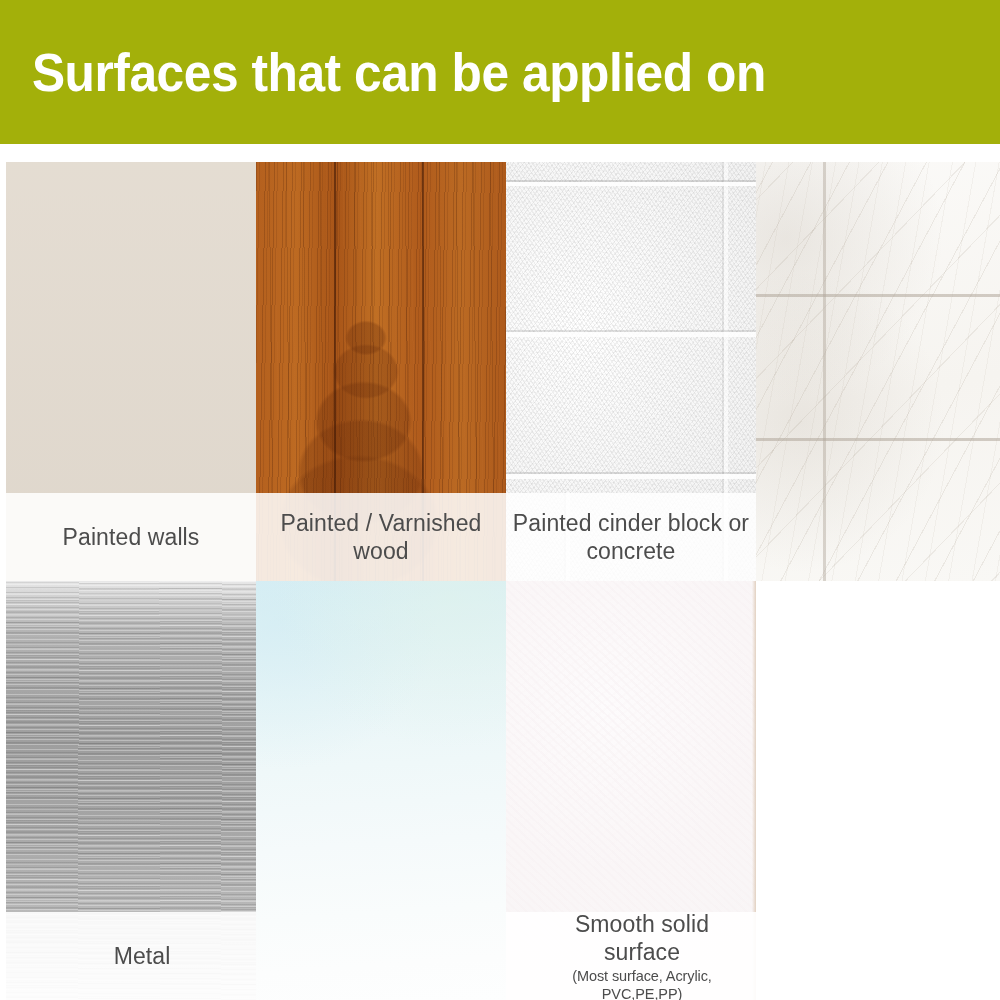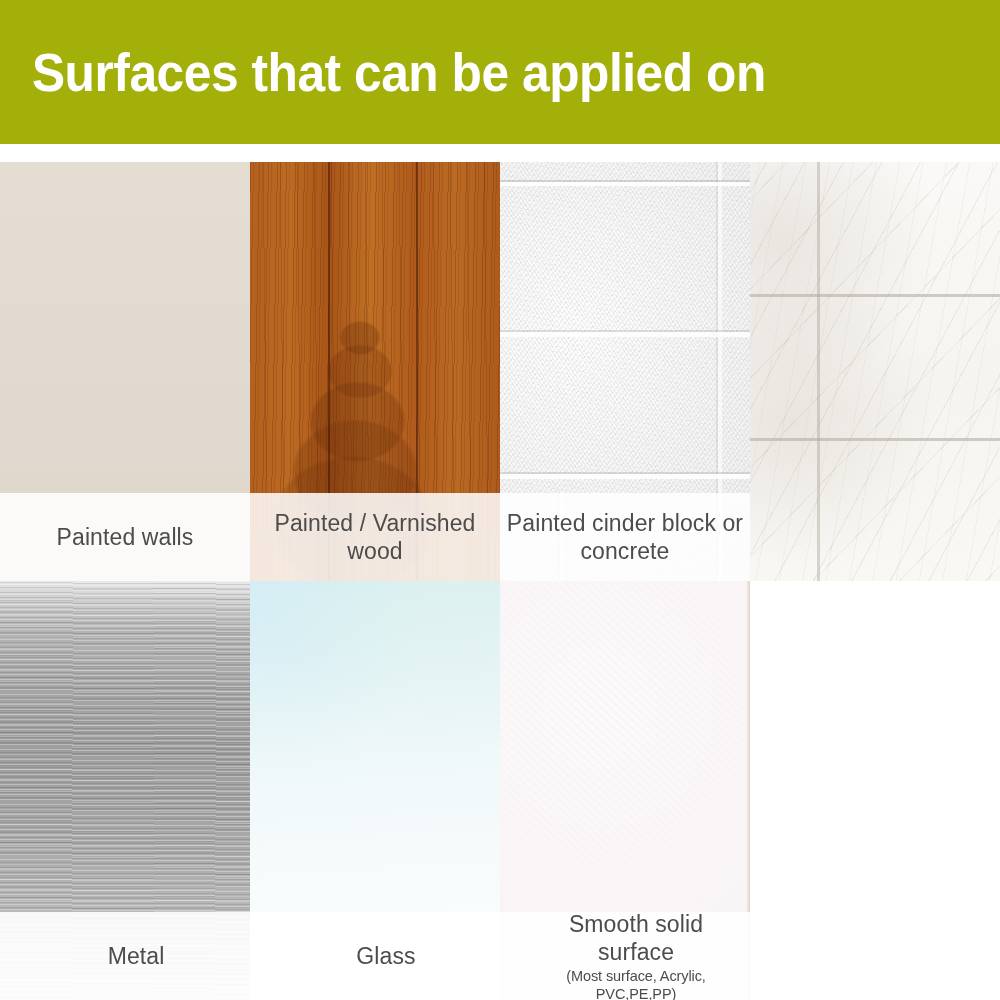--- a/index.html
+++ b/index.html
@@ -23,21 +23,21 @@
     line-height:58px;
     letter-spacing:-0.5px;
     transform:scaleX(0.92);
     transform-origin:center center;
     white-space:nowrap;
     text-align:center;
   }
 
   
   .grid {
-    position:absolute; left:0; top:162px; width:840px; height:838px;
+    position:absolute; left:6px; top:162px; width:840px; height:838px;
     display:grid;
     grid-template-columns:250px 250px 250px 250px;
     grid-template-rows:419px 419px;
   }
   .cell { position:relative; overflow:hidden; }
   .swatch { position:absolute; inset:0; }
 
   .caption {
     position:absolute; left:0; right:0; bottom:0;
     height:88px;
@@ -265,23 +265,20 @@
 
     <div class="cell row2">
       <div class="swatch sw-metal"></div>
       <div class="caption">
         <div class="caption-title">Metal</div>
       </div>
     </div>
 
     <div class="cell row2">
       <div class="swatch sw-glass"></div>
-      <div class="caption">
-        <div class="caption-title">Glass</div>
-      </div>
     </div>
 
     <div class="cell row2">
       <div class="swatch sw-solid"></div>
       <div class="caption">
         <div class="caption-title">Smooth solid surface</div>
         <div class="caption-sub">(Most surface, Acrylic, PVC,PE,PP)</div>
       </div>
     </div>
 

